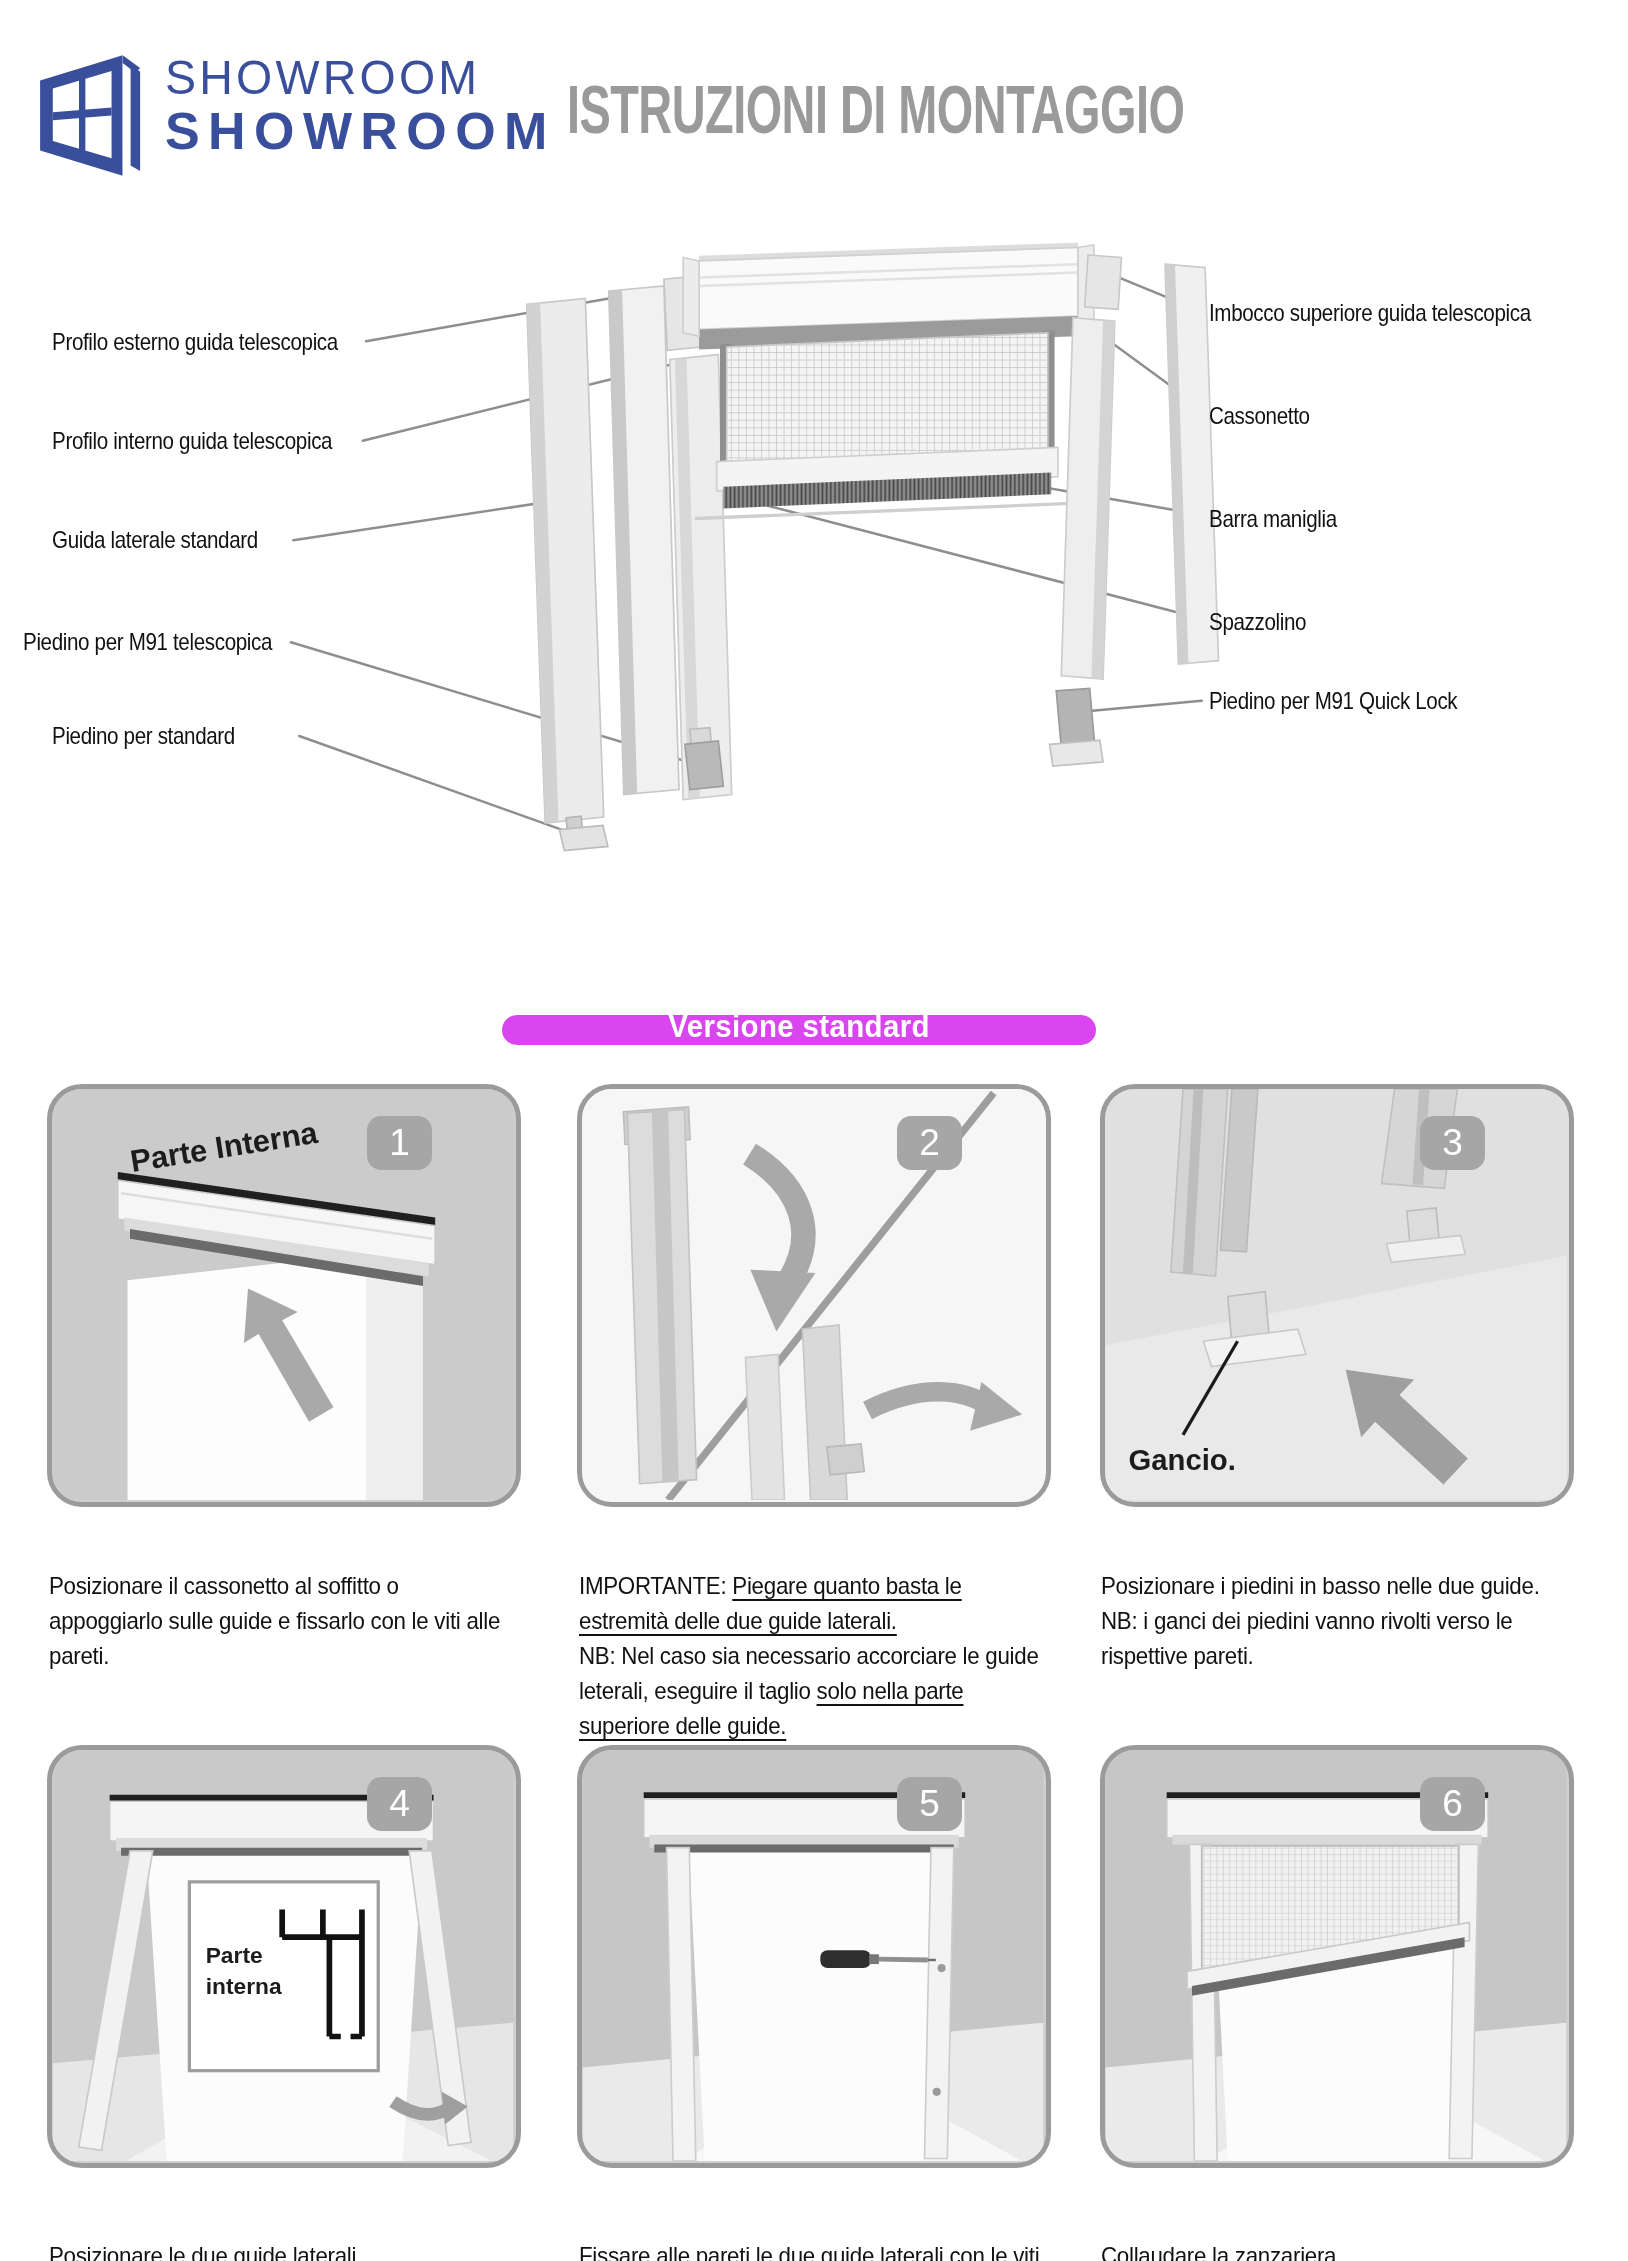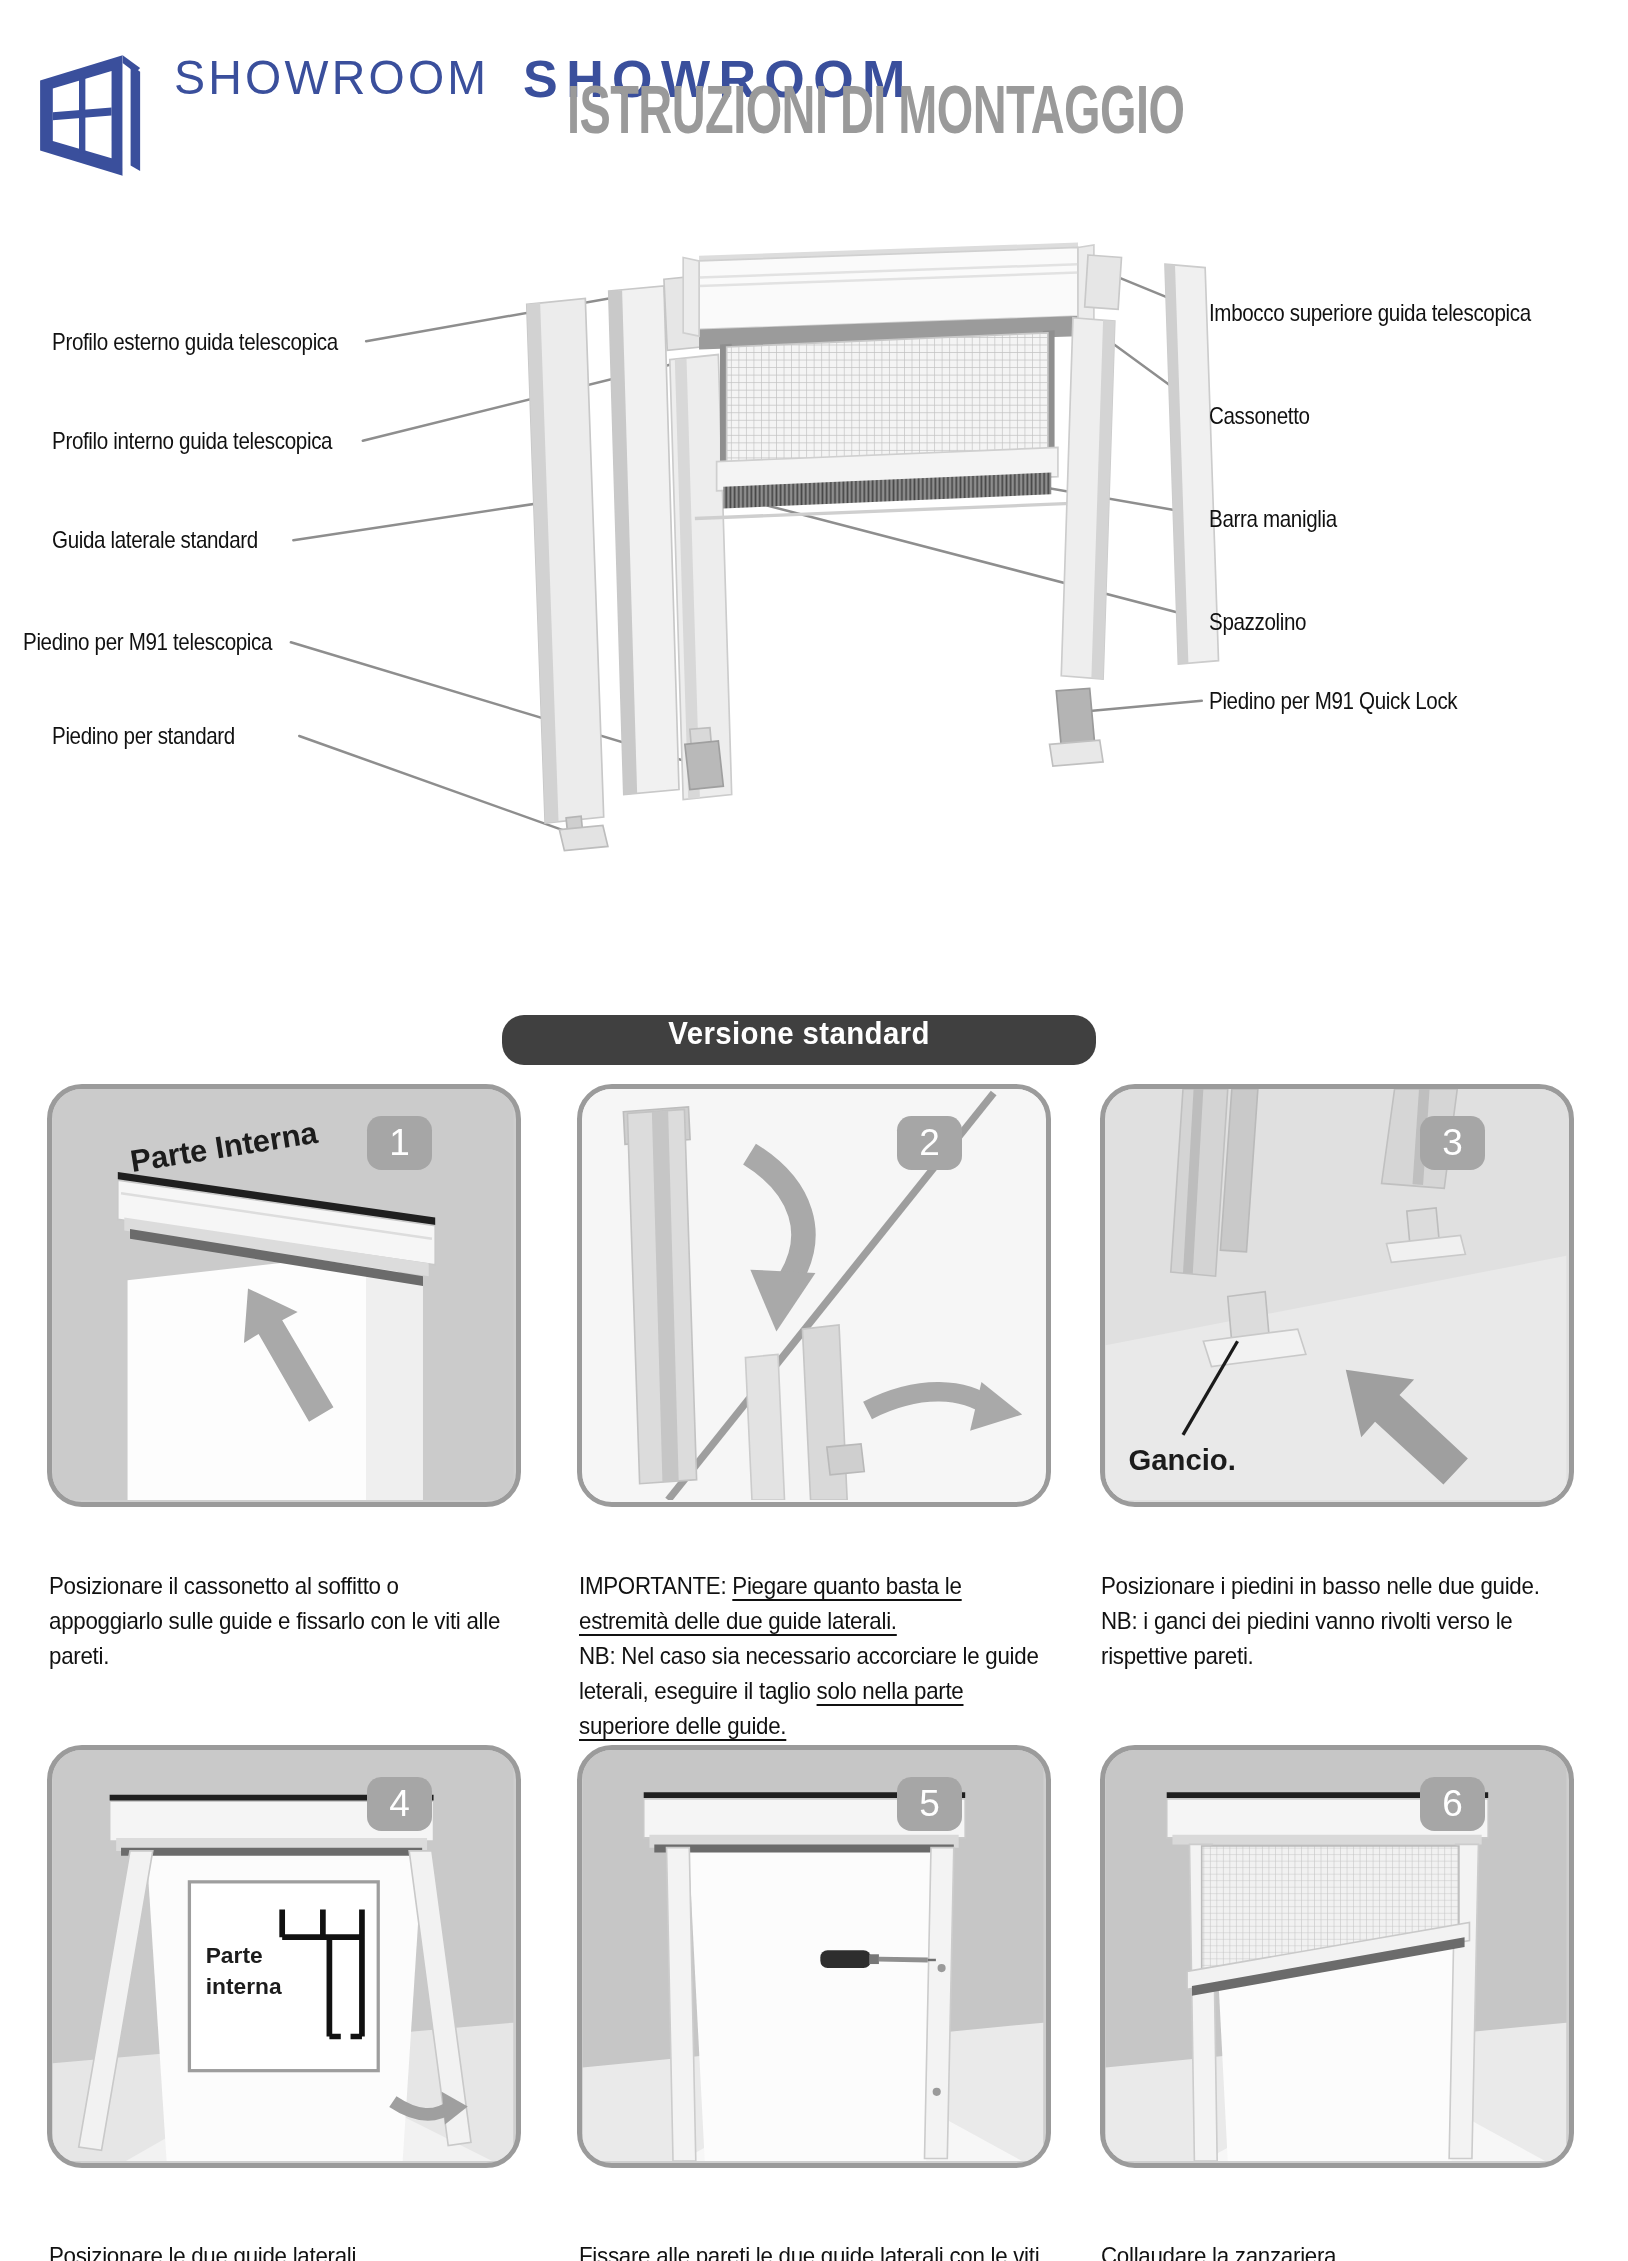--- a/index.html
+++ b/index.html
@@ -3,35 +3,35 @@
 <meta charset="utf-8">
 <style>
   html,body{margin:0;padding:0;background:#ffffff;}
   .page{
     position:relative;width:1629px;height:2261px;background:#ffffff;overflow:hidden;
     font-family:"Liberation Sans",sans-serif;color:#1a1a1a;
   }
   
   .logo{position:absolute;left:29px;top:52px;display:flex;align-items:flex-start;}
   .logo-icon{width:127px;height:127px;}
-  .logo-text{margin-left:18px;display:flex;flex-direction:row;gap:24px;}
+  .logo-text{margin-left:9px;display:flex;flex-direction:column;}
   .logo-line1{font-size:48px;font-weight:400;color:#3a4f9c;letter-spacing:3.3px;line-height:52px;transform:scaleX(.97);transform-origin:left;}
   .logo-line2{font-size:52px;font-weight:700;color:#3a4f9c;letter-spacing:8.4px;line-height:55px;}
   .doc-title{
     position:absolute;left:567px;top:77px;white-space:nowrap;
     font-size:69px;font-weight:700;color:#9a9a9a;letter-spacing:-0.8px;
     transform:scaleX(.68);transform-origin:left top;line-height:65px;
   }
   
   .diagram-svg{position:absolute;left:0;top:209px;}
   .part-label{position:absolute;font-size:23.4px;letter-spacing:-0.4px;color:#111;white-space:nowrap;transform:scaleX(.88);transform-origin:left top;}
   
   .banner{
-    position:absolute;left:502px;top:1015px;width:594px;height:50px;background:#404040;
-    border-radius:22px;display:flex;align-items:flex-start;justify-content:center;
+    position:absolute;left:502px;top:1015px;width:594px;height:30px;background:#d946ef;
+    border-radius:22px;display:flex;align-items:flex-end;justify-content:center;
   }
   .banner span{color:#ffffff;font-size:32px;font-weight:700;letter-spacing:0.4px;transform:scaleX(.92);}
   
   .panel{
     position:absolute;width:474px;height:423px;border:5.9px solid #9b9b9b;border-radius:35px;
     overflow:hidden;box-sizing:border-box;background:#cfcfcf;
   }
   .panel svg{position:absolute;left:0;top:0;}
   .badge{
     position:absolute;top:27px;right:84px;width:65px;height:54px;background:#a6a6a6;

